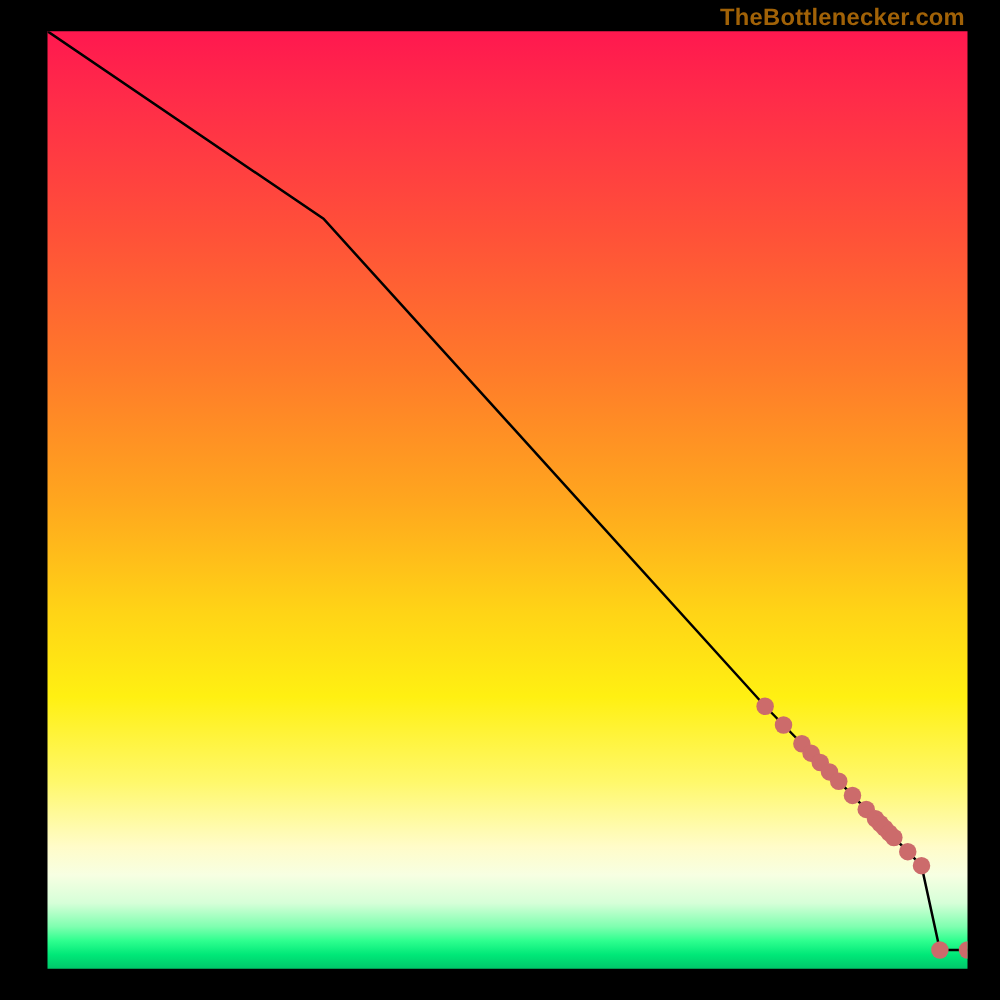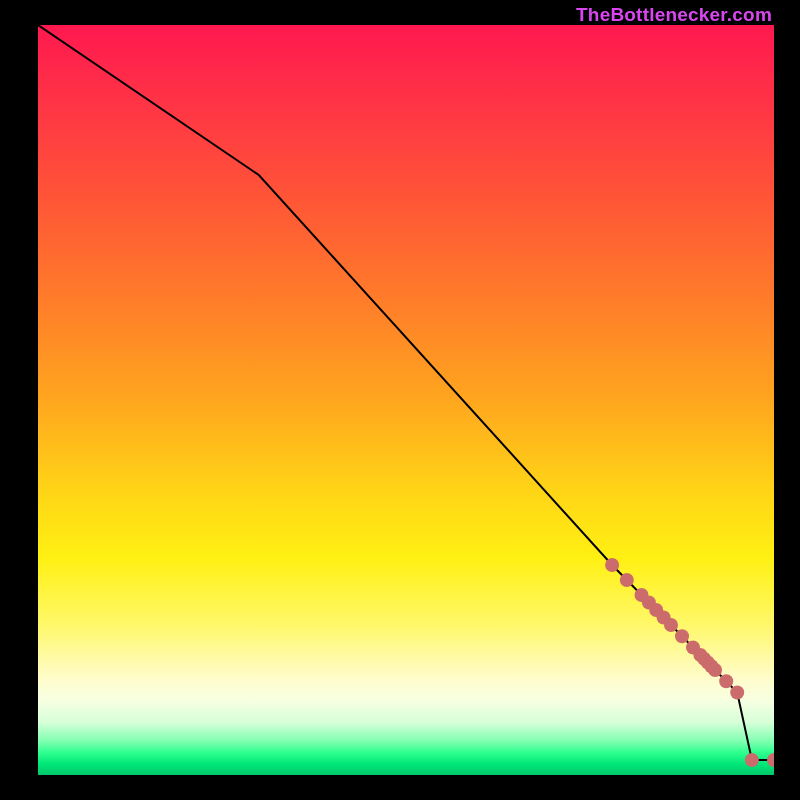--- a/index.html
+++ b/index.html
@@ -39,21 +39,21 @@
       #7fffb0 95.5%,
       #2fff8f 97%,
       #00e878 98.5%,
       #00c76a 100%
     );
   }
   .attribution {
     position: absolute;
     top: 4px;
     right: 28px;
-    color: #d946ef;
+    color: #a16207;
     font-size: 19px;
     font-weight: 600;
     letter-spacing: 0.2px;
     text-align: center;
   }
   svg.overlay {
     position: absolute;
     left: 0;
     top: 0;
     width: 736px;

